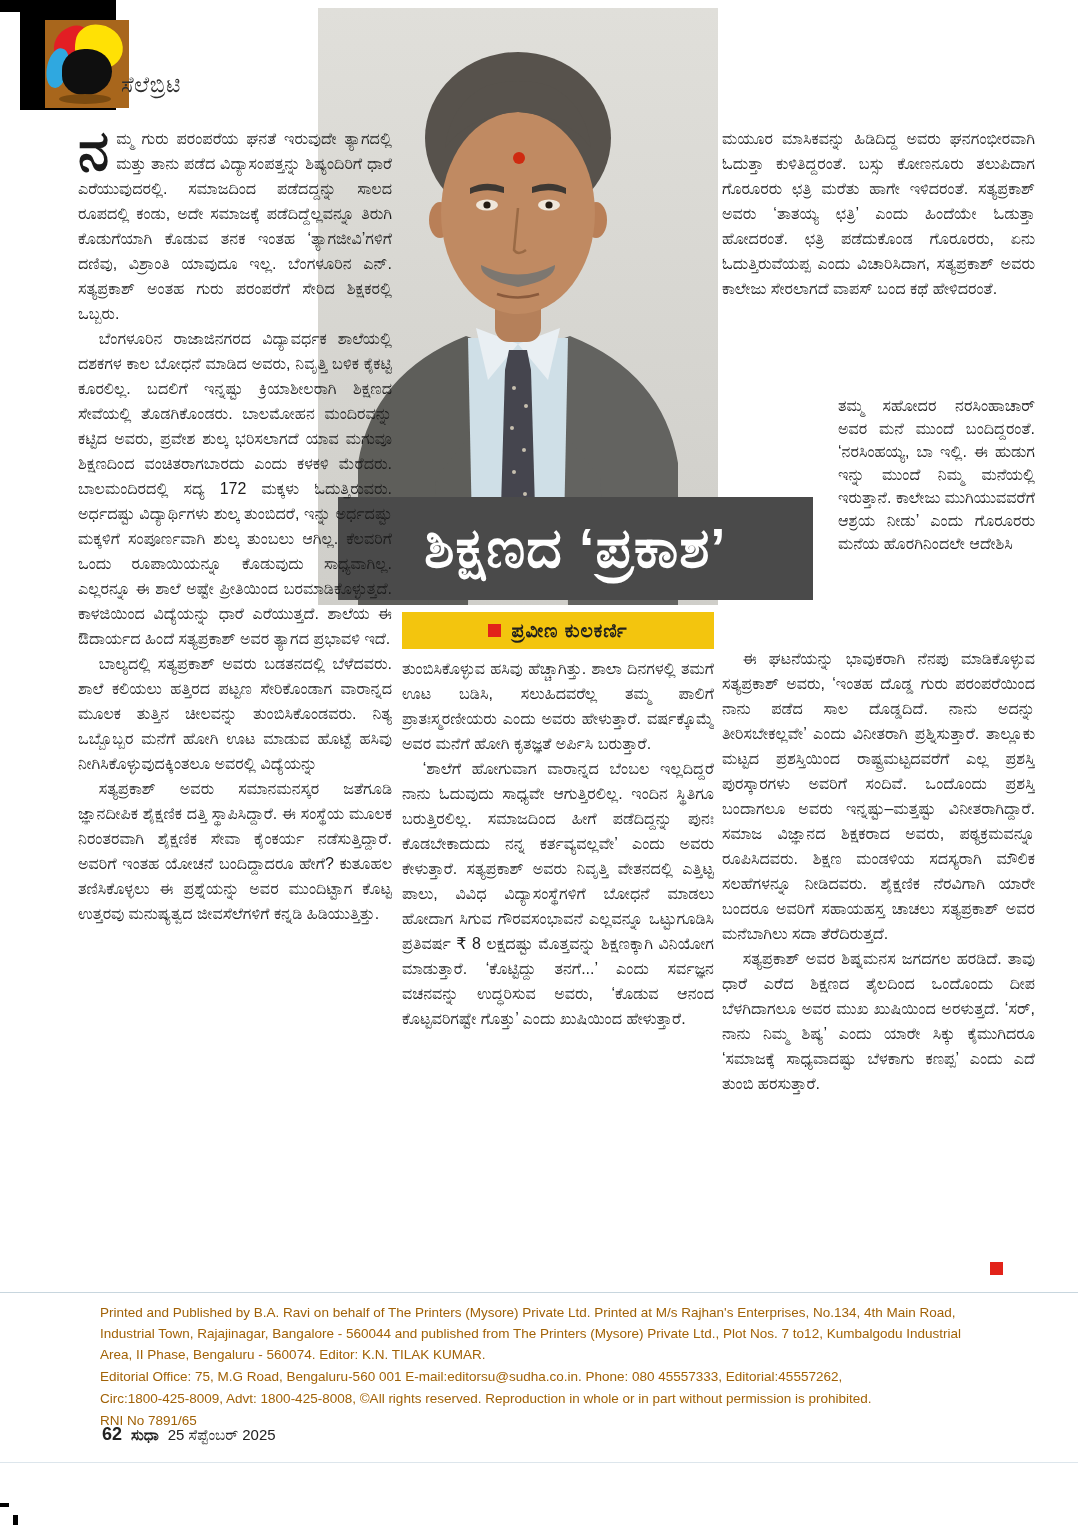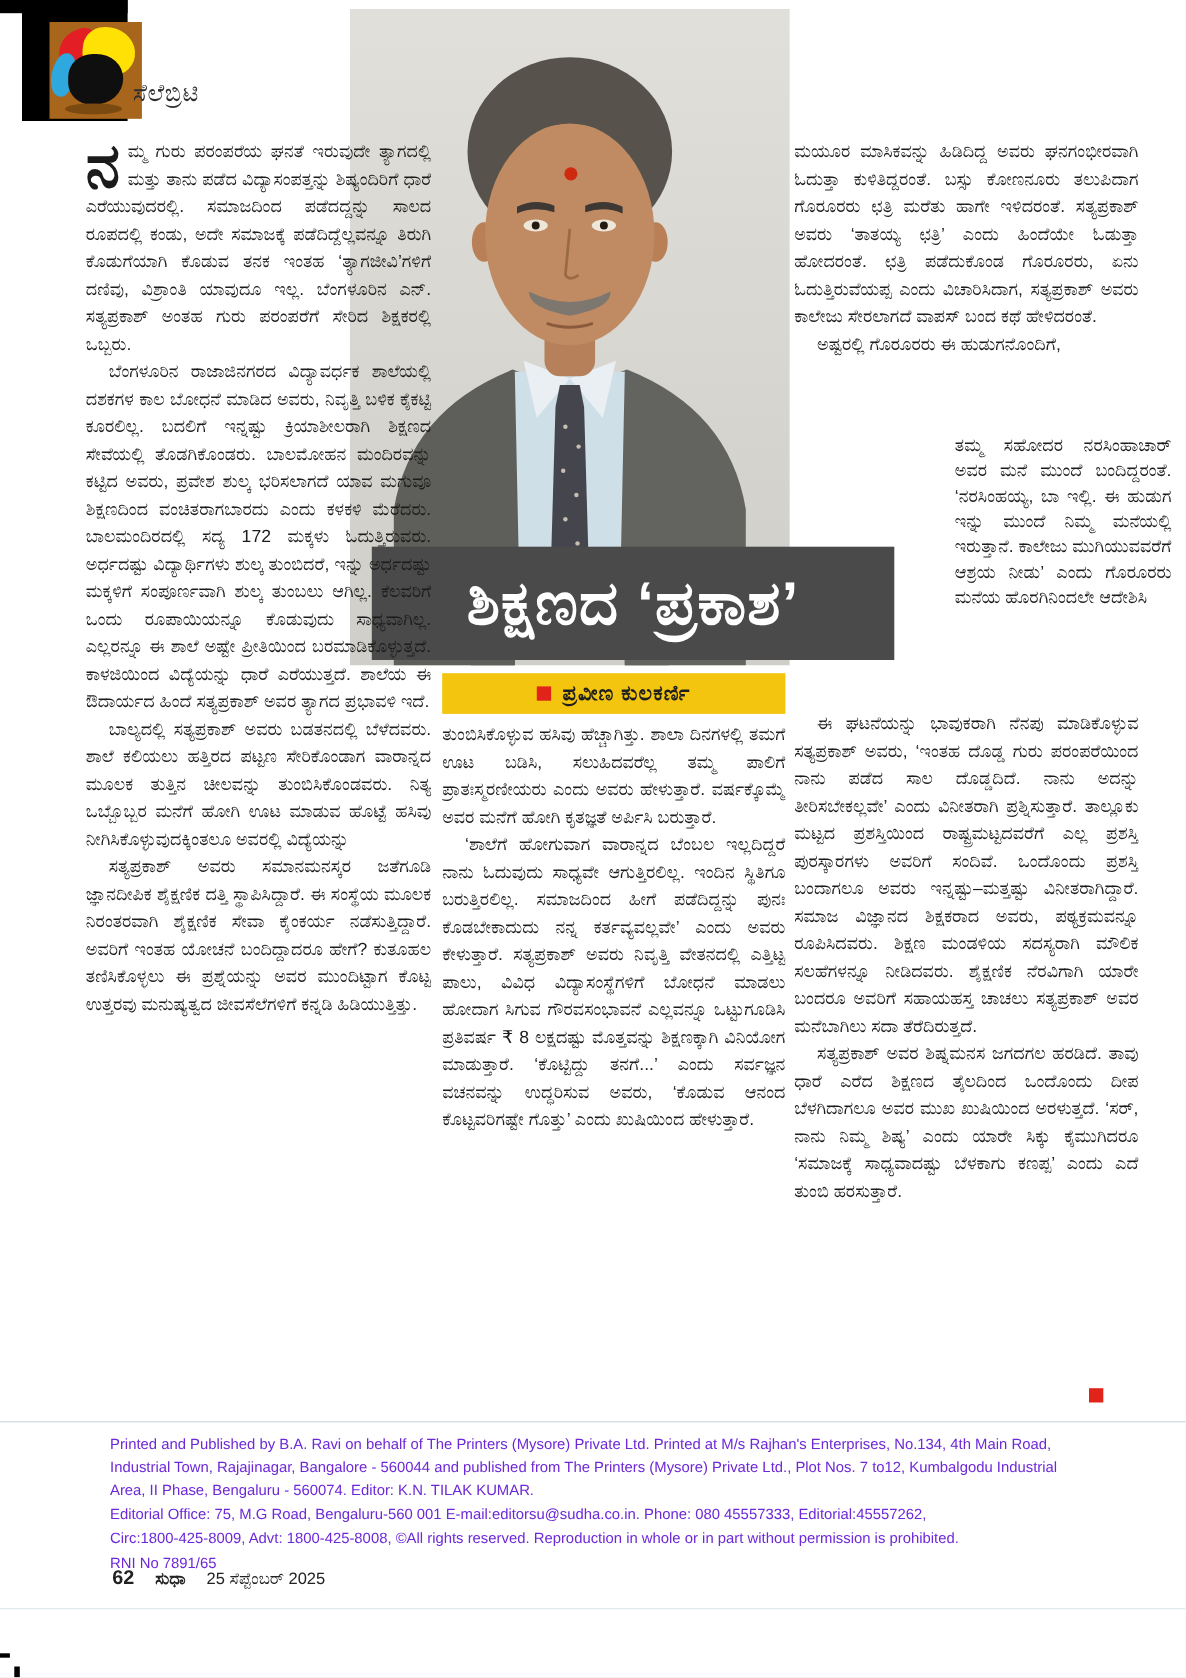--- a/index.html
+++ b/index.html
@@ -37,32 +37,32 @@
   .byline-box .sq{width:13px;height:13px;background:#e2231a;flex:0 0 auto;}
   .byline-box .nm{font-size:19px;font-weight:bold;color:#1f1f1f;letter-spacing:1px;}
 
   
   .col{position:absolute;text-align:justify;font-size:16px;line-height:25px;overflow:hidden;}
   .col p{margin:0;}
   .col p.ind{text-indent:1.3em;}
   .col-left{left:78px;top:126px;width:314px;height:1162px;}
   .col-mid{left:402px;top:656px;width:312px;height:632px;}
   .col-r1{left:722px;top:126px;width:313px;height:268px;}
-  .col-r2{left:838px;top:394px;width:197px;height:252px;line-height:23px;text-align:justify;margin-left:30px;}
+  .col-r2{left:838px;top:394px;width:197px;height:252px;line-height:23px;text-align:justify;}
   .col-r3{left:722px;top:646px;width:313px;height:642px;}
   .dropcap{float:left;font-size:56px;line-height:44px;font-weight:600;margin:3px 7px 0 0;}
   .endmark{position:absolute;left:990px;top:1262px;width:13px;height:13px;background:#e2231a;}
 
   
   .rule{position:absolute;left:0;width:1078px;height:1px;background:#c8d6de;}
   .rule.r1{top:1292px;}
   .rule.r2{top:1462px;background:#dde6ec;}
-  .imprint{position:absolute;left:100px;top:1302px;width:892px;font-size:13.5px;line-height:21px;color:#6d28d9;}
+  .imprint{position:absolute;left:100px;top:1302px;width:892px;font-size:13.5px;line-height:21px;color:#a16207;}
   .imprint p{margin:0 0 1px 0;}
-  .page-num-line{position:absolute;left:102px;top:1424px;font-size:15px;color:#222;display:flex;align-items:baseline;gap:19px;}
+  .page-num-line{position:absolute;left:102px;top:1424px;font-size:15px;color:#222;display:flex;align-items:baseline;gap:9px;}
   .page-num-line .num{font-size:18px;font-weight:bold;}
   .page-num-line .mag{font-weight:bold;}
   .corner-mark1{position:absolute;left:0;top:1503px;width:9px;height:4px;background:#000;}
   .corner-mark2{position:absolute;left:13px;top:1515px;width:5px;height:10px;background:#000;}
 </style>
 </head>
 <body>
 
 <div class="page">
 
@@ -152,21 +152,20 @@
     <p class="ind">ಸತ್ಯಪ್ರಕಾಶ್ ಅವರು ಸಮಾನಮನಸ್ಕರ ಜತೆಗೂಡಿ ಜ್ಞಾನದೀಪಿಕ ಶೈಕ್ಷಣಿಕ ದತ್ತಿ ಸ್ಥಾಪಿಸಿದ್ದಾರೆ. ಈ ಸಂಸ್ಥೆಯ ಮೂಲಕ ನಿರಂತರವಾಗಿ ಶೈಕ್ಷಣಿಕ ಸೇವಾ ಕೈಂಕರ್ಯ ನಡೆಸುತ್ತಿದ್ದಾರೆ. ಅವರಿಗೆ ಇಂತಹ ಯೋಚನೆ ಬಂದಿದ್ದಾದರೂ ಹೇಗೆ? ಕುತೂಹಲ ತಣಿಸಿಕೊಳ್ಳಲು ಈ ಪ್ರಶ್ನೆಯನ್ನು ಅವರ ಮುಂದಿಟ್ಟಾಗ ಕೊಟ್ಟ ಉತ್ತರವು ಮನುಷ್ಯತ್ವದ ಜೀವಸೆಲೆಗಳಿಗೆ ಕನ್ನಡಿ ಹಿಡಿಯುತ್ತಿತ್ತು.</p>
   </div>
 
   <div class="col col-mid">
     <p>ತುಂಬಿಸಿಕೊಳ್ಳುವ ಹಸಿವು ಹೆಚ್ಚಾಗಿತ್ತು. ಶಾಲಾ ದಿನಗಳಲ್ಲಿ ತಮಗೆ ಊಟ ಬಡಿಸಿ, ಸಲುಹಿದವರೆಲ್ಲ ತಮ್ಮ ಪಾಲಿಗೆ ಪ್ರಾತಃಸ್ಮರಣೀಯರು ಎಂದು ಅವರು ಹೇಳುತ್ತಾರೆ. ವರ್ಷಕ್ಕೊಮ್ಮೆ ಅವರ ಮನೆಗೆ ಹೋಗಿ ಕೃತಜ್ಞತೆ ಅರ್ಪಿಸಿ ಬರುತ್ತಾರೆ.</p>
     <p class="ind">‘ಶಾಲೆಗೆ ಹೋಗುವಾಗ ವಾರಾನ್ನದ ಬೆಂಬಲ ಇಲ್ಲದಿದ್ದರೆ ನಾನು ಓದುವುದು ಸಾಧ್ಯವೇ ಆಗುತ್ತಿರಲಿಲ್ಲ. ಇಂದಿನ ಸ್ಥಿತಿಗೂ ಬರುತ್ತಿರಲಿಲ್ಲ. ಸಮಾಜದಿಂದ ಹೀಗೆ ಪಡೆದಿದ್ದನ್ನು ಪುನಃ ಕೊಡಬೇಕಾದುದು ನನ್ನ ಕರ್ತವ್ಯವಲ್ಲವೇ’ ಎಂದು ಅವರು ಕೇಳುತ್ತಾರೆ. ಸತ್ಯಪ್ರಕಾಶ್ ಅವರು ನಿವೃತ್ತಿ ವೇತನದಲ್ಲಿ ಎತ್ತಿಟ್ಟ ಪಾಲು, ವಿವಿಧ ವಿದ್ಯಾಸಂಸ್ಥೆಗಳಿಗೆ ಬೋಧನೆ ಮಾಡಲು ಹೋದಾಗ ಸಿಗುವ ಗೌರವಸಂಭಾವನೆ ಎಲ್ಲವನ್ನೂ ಒಟ್ಟುಗೂಡಿಸಿ ಪ್ರತಿವರ್ಷ ₹ 8 ಲಕ್ಷದಷ್ಟು ಮೊತ್ತವನ್ನು ಶಿಕ್ಷಣಕ್ಕಾಗಿ ವಿನಿಯೋಗ ಮಾಡುತ್ತಾರೆ. ‘ಕೊಟ್ಟಿದ್ದು ತನಗೆ...’ ಎಂದು ಸರ್ವಜ್ಞನ ವಚನವನ್ನು ಉದ್ಧರಿಸುವ ಅವರು, ‘ಕೊಡುವ ಆನಂದ ಕೊಟ್ಟವರಿಗಷ್ಟೇ ಗೊತ್ತು’ ಎಂದು ಖುಷಿಯಿಂದ ಹೇಳುತ್ತಾರೆ.</p>
   </div>
 
   <div class="col col-r1">
     <p>ಮಯೂರ ಮಾಸಿಕವನ್ನು ಹಿಡಿದಿದ್ದ ಅವರು ಘನಗಂಭೀರವಾಗಿ ಓದುತ್ತಾ ಕುಳಿತಿದ್ದರಂತೆ. ಬಸ್ಸು ಕೋಣನೂರು ತಲುಪಿದಾಗ ಗೊರೂರರು ಛತ್ರಿ ಮರೆತು ಹಾಗೇ ಇಳಿದರಂತೆ. ಸತ್ಯಪ್ರಕಾಶ್ ಅವರು ‘ತಾತಯ್ಯ ಛತ್ರಿ’ ಎಂದು ಹಿಂದೆಯೇ ಓಡುತ್ತಾ ಹೋದರಂತೆ. ಛತ್ರಿ ಪಡೆದುಕೊಂಡ ಗೊರೂರರು, ಏನು ಓದುತ್ತಿರುವೆಯಪ್ಪ ಎಂದು ವಿಚಾರಿಸಿದಾಗ, ಸತ್ಯಪ್ರಕಾಶ್ ಅವರು ಕಾಲೇಜು ಸೇರಲಾಗದೆ ವಾಪಸ್ ಬಂದ ಕಥೆ ಹೇಳಿದರಂತೆ.</p>
-    <p class="ind">ಅಷ್ಟರಲ್ಲಿ ಗೊರೂರರು ಈ ಹುಡುಗನೊಂದಿಗೆ,</p>
   </div>
   <div class="col col-r2">
     <p>ತಮ್ಮ ಸಹೋದರ ನರಸಿಂಹಾಚಾರ್ ಅವರ ಮನೆ ಮುಂದೆ ಬಂದಿದ್ದರಂತೆ. ‘ನರಸಿಂಹಯ್ಯ, ಬಾ ಇಲ್ಲಿ. ಈ ಹುಡುಗ ಇನ್ನು ಮುಂದೆ ನಿಮ್ಮ ಮನೆಯಲ್ಲಿ ಇರುತ್ತಾನೆ. ಕಾಲೇಜು ಮುಗಿಯುವವರೆಗೆ ಆಶ್ರಯ ನೀಡು’ ಎಂದು ಗೊರೂರರು ಮನೆಯ ಹೊರಗಿನಿಂದಲೇ ಆದೇಶಿಸಿ</p>
   </div>
   <div class="col col-r3">
     <p class="ind">ಈ ಘಟನೆಯನ್ನು ಭಾವುಕರಾಗಿ ನೆನಪು ಮಾಡಿಕೊಳ್ಳುವ ಸತ್ಯಪ್ರಕಾಶ್ ಅವರು, ‘ಇಂತಹ ದೊಡ್ಡ ಗುರು ಪರಂಪರೆಯಿಂದ ನಾನು ಪಡೆದ ಸಾಲ ದೊಡ್ಡದಿದೆ. ನಾನು ಅದನ್ನು ತೀರಿಸಬೇಕಲ್ಲವೇ’ ಎಂದು ವಿನೀತರಾಗಿ ಪ್ರಶ್ನಿಸುತ್ತಾರೆ. ತಾಲ್ಲೂಕು ಮಟ್ಟದ ಪ್ರಶಸ್ತಿಯಿಂದ ರಾಷ್ಟ್ರಮಟ್ಟದವರೆಗೆ ಎಲ್ಲ ಪ್ರಶಸ್ತಿ ಪುರಸ್ಕಾರಗಳು ಅವರಿಗೆ ಸಂದಿವೆ. ಒಂದೊಂದು ಪ್ರಶಸ್ತಿ ಬಂದಾಗಲೂ ಅವರು ಇನ್ನಷ್ಟು–ಮತ್ತಷ್ಟು ವಿನೀತರಾಗಿದ್ದಾರೆ. ಸಮಾಜ ವಿಜ್ಞಾನದ ಶಿಕ್ಷಕರಾದ ಅವರು, ಪಠ್ಯಕ್ರಮವನ್ನೂ ರೂಪಿಸಿದವರು. ಶಿಕ್ಷಣ ಮಂಡಳಿಯ ಸದಸ್ಯರಾಗಿ ಮೌಲಿಕ ಸಲಹೆಗಳನ್ನೂ ನೀಡಿದವರು. ಶೈಕ್ಷಣಿಕ ನೆರವಿಗಾಗಿ ಯಾರೇ ಬಂದರೂ ಅವರಿಗೆ ಸಹಾಯಹಸ್ತ ಚಾಚಲು ಸತ್ಯಪ್ರಕಾಶ್ ಅವರ ಮನೆಬಾಗಿಲು ಸದಾ ತೆರೆದಿರುತ್ತದೆ.</p>
     <p class="ind">ಸತ್ಯಪ್ರಕಾಶ್ ಅವರ ಶಿಷ್ನಮನಸ ಜಗದಗಲ ಹರಡಿದೆ. ತಾವು ಧಾರೆ ಎರೆದ ಶಿಕ್ಷಣದ ತೈಲದಿಂದ ಒಂದೊಂದು ದೀಪ ಬೆಳಗಿದಾಗಲೂ ಅವರ ಮುಖ ಖುಷಿಯಿಂದ ಅರಳುತ್ತದೆ. ‘ಸರ್, ನಾನು ನಿಮ್ಮ ಶಿಷ್ಯ’ ಎಂದು ಯಾರೇ ಸಿಕ್ಕು ಕೈಮುಗಿದರೂ ‘ಸಮಾಜಕ್ಕೆ ಸಾಧ್ಯವಾದಷ್ಟು ಬೆಳಕಾಗು ಕಣಪ್ಪ’ ಎಂದು ಎದೆ ತುಂಬಿ ಹರಸುತ್ತಾರೆ.</p>
   </div>
   <div class="endmark"></div>
 

